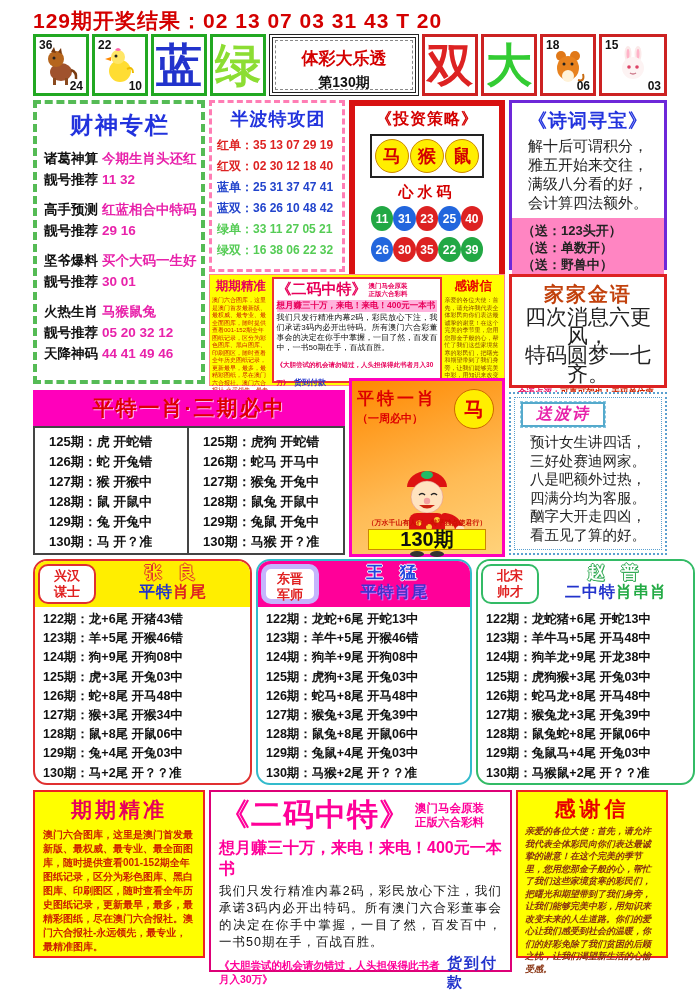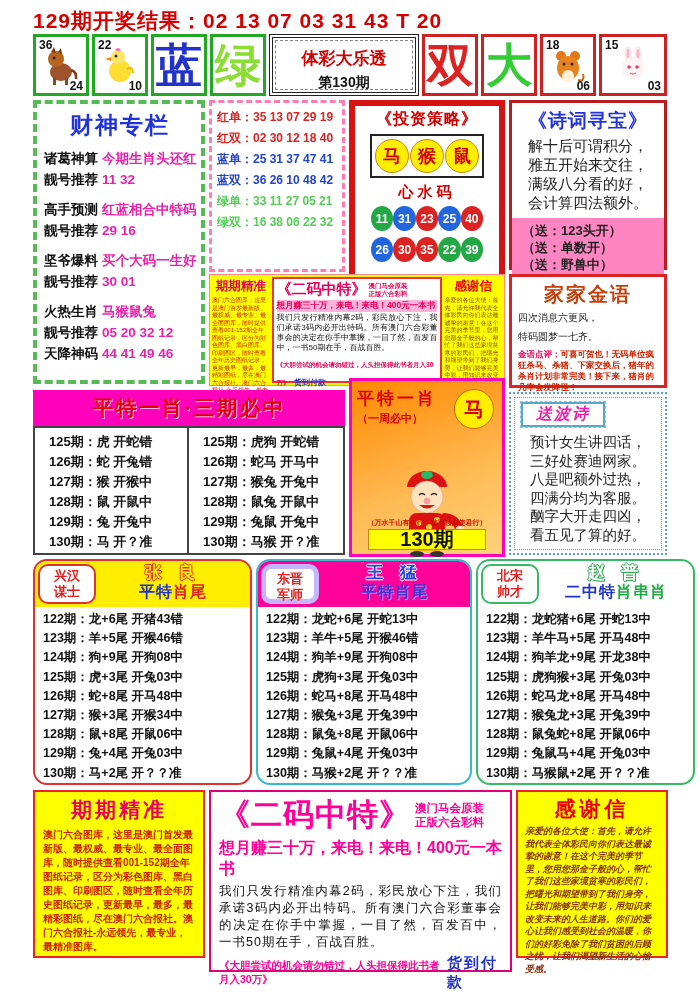--- a/index.html
+++ b/index.html
@@ -42,21 +42,21 @@
   #touzi { left:349px; top:100px; width:156px; height:206px; border:6px solid #d81111; padding:3px 15px; }
   #touzi .title { color:#d40000; font-weight:900; font-size:16px; text-align:center; letter-spacing:1px; margin-bottom:4px; }
   .zodiac-box { border:2px solid #222; background:#fff; display:flex; justify-content:space-around; align-items:center; padding:3px 2px; }
   .zc { width:34px; height:34px; border-radius:50%; background:#ffee00; border:1px solid #cc8800; color:#d40000; font-weight:900; font-size:18px; display:flex; align-items:center; justify-content:center; }
   #touzi .sub { color:#d40000; font-weight:900; font-size:15px; text-align:center; letter-spacing:4px; margin:5px 0 4px; }
   .ball-row { display:flex; justify-content:space-between; padding:0 1px; margin-bottom:6px; }
   .ball { width:25px; height:25px; border-radius:50%; color:#fff; font-weight:bold; font-size:12px; display:flex; align-items:center; justify-content:center; }
   .b-green { background:#22a844; } .b-blue { background:#2266dd; } .b-red { background:#dd2222; }
 
   
-  #shici { left:509px; top:100px; width:158px; height:170px; border:3px solid #b91c1c; }
+  #shici { left:509px; top:100px; width:158px; height:170px; border:3px solid #6d28d9; }
   #shici .title { color:#2233dd; font-weight:900; font-size:19px; text-align:center; letter-spacing:1px; margin:5px 0 3px; }
   #shici .poem { font-size:15px; color:#222; line-height:19px; text-align:center; font-family:"Liberation Serif","DejaVu Serif",serif; }
   #shici .gifts { background:#ff85c2; margin-top:5px; padding:4px 0 2px 10px; }
   #shici .gifts div { font-size:13px; color:#222; font-weight:bold; line-height:17px; }
 
   
   #midrow { left:209px; top:274px; width:296px; height:112px; background:#ffff00; border:1px solid #ff8888; display:flex; }
   .mr-side { width:62px; padding:3px 2px; }
   .mr-side .title { color:#e8005a; font-weight:900; font-size:12.5px; text-align:center; }
   .mr-tiny { font-size:6px; color:#cc2200; line-height:7.5px; margin-top:2px; }
@@ -66,21 +66,21 @@
   .mr-title { color:#e8005a; font-weight:900; font-size:15px; white-space:nowrap; }
   .mr-tags { font-size:6.5px; color:#e8005a; font-weight:bold; line-height:8px; margin-left:2px; }
   .mr-high { background:#ffb3dd; color:#e8005a; font-weight:900; font-size:8.5px; margin:1px 0; }
   .mr-body { font-size:8px; color:#111; line-height:10px; text-align:justify; }
   .mr-note { font-size:6.5px; color:#e8005a; font-weight:bold; }
   .mr-cod { font-size:8px; color:#2233cc; font-weight:900; }
 
   
   #jiajia { left:509px; top:274px; width:158px; height:114px; border:3px solid #dd2222; padding:4px 6px; }
   #jiajia .title { color:#c2410c; font-weight:900; font-size:20px; text-align:center; letter-spacing:2px; }
-  #jiajia .line { font-size:10px; color:#222; text-align:left; line-height:19px; font-family:"Liberation Serif","DejaVu Serif",serif; }
+  #jiajia .line { font-size:21px; color:#222; text-align:center; line-height:19px; font-family:"Liberation Serif","DejaVu Serif",serif; }
   #jiajia .cm { margin-top:3px; font-size:8.5px; line-height:11px; color:#cc2200; font-weight:bold; }
   #jiajia .cm .cl { color:#e8005a; }
 
   
   #pt-header { left:33px; top:390px; width:312px; height:36px; background:#ff00bb; display:flex; align-items:center; justify-content:center; }
   #pt-header .t { color:#dd0000; font-weight:900; font-size:21px; letter-spacing:2px; text-shadow:1px 1px 0 #ffb3ff; }
   #pt-tables { left:33px; top:426px; width:312px; height:129px; border:2px solid #444; display:flex; }
   .pt-col { width:50%; padding:4px 0 0 14px; }
   .pt-col.first { border-right:2px solid #444; }
   .pt-row { font-size:13px; color:#111; font-weight:bold; line-height:20px; white-space:nowrap; }
@@ -237,20 +237,21 @@
     <div class="cs-row cs-gap"><span class="lbl">高手预测</span><span class="val">红蓝相合中特码</span></div>
     <div class="cs-row"><span class="lbl">靓号推荐</span><span class="val">29 16</span></div>
     <div class="cs-row cs-gap"><span class="lbl">坚爷爆料</span><span class="val">买个大码一生好</span></div>
     <div class="cs-row"><span class="lbl">靓号推荐</span><span class="val">30 01</span></div>
     <div class="cs-row cs-gap"><span class="lbl">火热生肖</span><span class="val">马猴鼠兔</span></div>
     <div class="cs-row"><span class="lbl">靓号推荐</span><span class="val">05 20 32 12</span></div>
     <div class="cs-row"><span class="lbl">天降神码</span><span class="val">44 41 49 46</span></div>
   </div>
 
   <div id="banbo" class="panel">
+    <div class="title">半波特攻团</div>
     <div class="bb-row c-red"><span class="lbl">红单：</span><span class="nums">35 13 07 29 19</span></div>
     <div class="bb-row c-red"><span class="lbl">红双：</span><span class="nums">02 30 12 18 40</span></div>
     <div class="bb-row c-blue"><span class="lbl">蓝单：</span><span class="nums">25 31 37 47 41</span></div>
     <div class="bb-row c-blue"><span class="lbl">蓝双：</span><span class="nums">36 26 10 48 42</span></div>
     <div class="bb-row c-green"><span class="lbl">绿单：</span><span class="nums">33 11 27 05 21</span></div>
     <div class="bb-row c-green"><span class="lbl">绿双：</span><span class="nums">16 38 06 22 32</span></div>
   </div>
 
   <div id="touzi" class="panel">
     <div class="title">《投资策略》</div>

